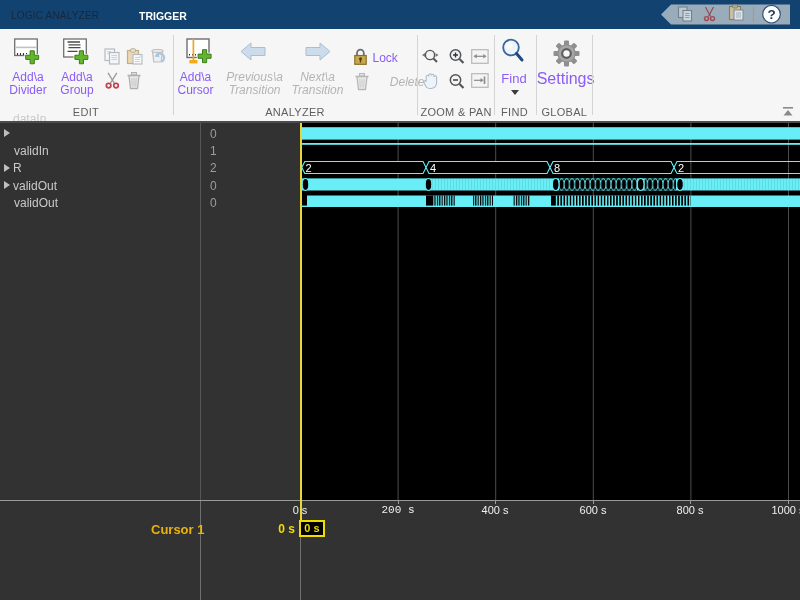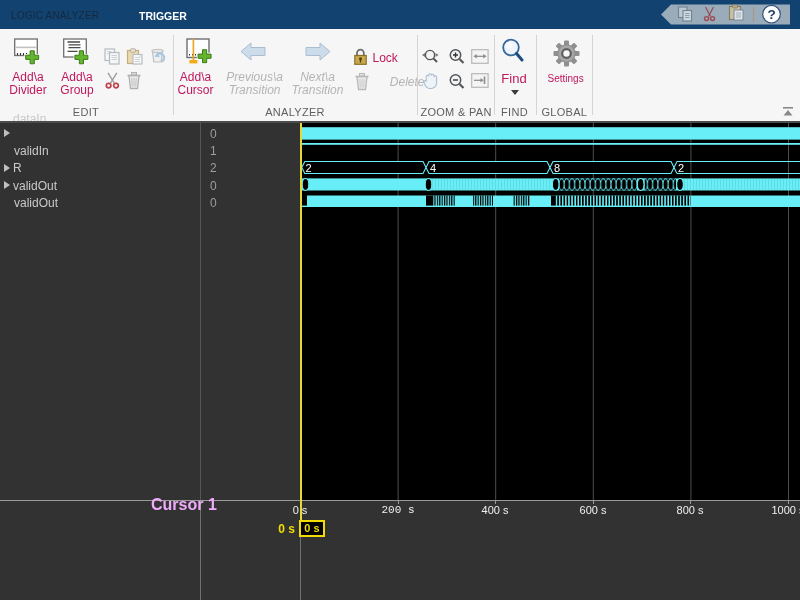--- a/index.html
+++ b/index.html
@@ -9,36 +9,36 @@
 
 
 #topbar { left:0; top:0; width:800px; height:29px; background:#114270; }
 #tab-la { left:11px; top:10px; font-size:10px; color:#16293c; letter-spacing:0.2px; }
 #tab-tr { left:139px; top:10px; font-size:10.5px; font-weight:bold; color:#ffffff; letter-spacing:0px; }
 
 
 #ribbon { left:0; top:29px; width:800px; height:91.5px; background:#f6f6f6; }
 .seclabel { position:absolute; top:77px; font-size:11px; color:#5f5f5f; letter-spacing:0.3px; text-align:center; }
 .vsep { position:absolute; top:6px; height:80px; width:1px; background:#d4d4d4; }
-.btxt { position:absolute; font-size:12px; color:#be185d; text-align:center; line-height:13.5px; }
+.btxt { position:absolute; font-size:12px; color:#8b5cf6; text-align:center; line-height:13.5px; }
 .btxt.dis { color:#b4b4b4;font-style:italic; }
 
 
 #names { left:0; top:121px; width:300px; height:379px; background:#323232; }
 #blackarea { left:300px; top:121px; width:500px; height:379px; background:#000; }
 #hline { left:0; top:500px; width:800px; height:1px; background:#9b9b9b; }
 #bottom { left:0; top:501px; width:800px; height:99px; background:#323232; }
 .divv { position:absolute; width:1px; background:#565656; }
 .sig { position:absolute; left:0; width:200px; font-size:12px; color:#c9c9c9; }
 .sigarrow { position:absolute; left:4px; width:0; height:0; border-left:6.5px solid #bfbfbf; border-top:4.5px solid transparent; border-bottom:4.5px solid transparent; }
 .val { position:absolute; left:210px; font-size:12px; color:#9d9d9d; }
 .tick { position:absolute; top:501px; width:1px; height:3px; background:#9b9b9b; }
 .tlabel { position:absolute; top:504px; font-size:11px; color:#f0f0f0; width:60px; text-align:center; }
 #cursorline { left:300px; top:121px; width:2px; height:400px; background:#e6d83a; }
-#cursor1 { left:151px; top:496px; font-size:16px; font-weight:bold; color:#f0abfc; }
+#cursor1 { left:151px; top:522px; font-size:13px; font-weight:bold; color:#eab308; }
 #cursorval { left:240px; top:522px; width:55px; text-align:right; font-size:12px; font-weight:bold; color:#f0dc00; }
 #cursorbox { left:299px; top:520px; width:26px; height:17px; background:#000; border:2px solid #f0dc00; color:#f0dc00; font-size:11px; font-weight:bold; text-align:center; line-height:13px; }
 </style>
 </head>
 <body>
 <div class="abs" id="topbar"></div>
 <div class="abs" id="tab-la">LOGIC ANALYZER</div>
 <div class="abs" id="tab-tr">TRIGGER</div>
 <svg class="abs" style="left:654px; top:0px;" width="142" height="29">
   <polygon points="17,4.5 136,4.5 136,24.5 17,24.5 7,14.5" fill="#9aabb9"></polygon>
@@ -205,21 +205,21 @@
       <rect x="11" y="0.5" width="5" height="26" rx="1"></rect>
       <rect x="0.5" y="11" width="26" height="5" rx="1"></rect>
       <rect x="11" y="0.5" width="5" height="26" rx="1" transform="rotate(45 13.5 13.5)"></rect>
       <rect x="11" y="0.5" width="5" height="26" rx="1" transform="rotate(-45 13.5 13.5)"></rect>
     </g>
     <circle cx="13.5" cy="13.5" r="9.2" fill="#8f8f8f"></circle>
     <circle cx="13.5" cy="13.5" r="8" fill="#a6a6a6"></circle>
     <circle cx="13.5" cy="13.5" r="5.4" fill="#5f5f5f"></circle>
     <circle cx="13.5" cy="13.5" r="3.2" fill="#f6f6f6"></circle>
   </svg>
-  <div class="btxt" style="left:530.6px; top:43px; width:70px; font-size:10px;">Settings</div>
+  <div class="btxt" style="left:530.6px; top:43px; width:70px; font-size:16px;">Settings</div>
   <div class="seclabel" style="left:534.4px; width:60px;">GLOBAL</div>
   <div class="vsep" style="left:592px;"></div>
 
   <svg class="abs" style="left:782px; top:77px;" width="12" height="12">
     <rect x="1" y="1" width="10" height="1.6" fill="#8a8a8a"></rect>
     <path d="M6,4 L1.5,9.5 H10.5 Z" fill="#8a8a8a"></path>
   </svg>
 </div>
 
 <div class="abs" style="left:0; top:120.5px; width:800px; height:2px; background:#4c4c4c; z-index:5;"></div>

